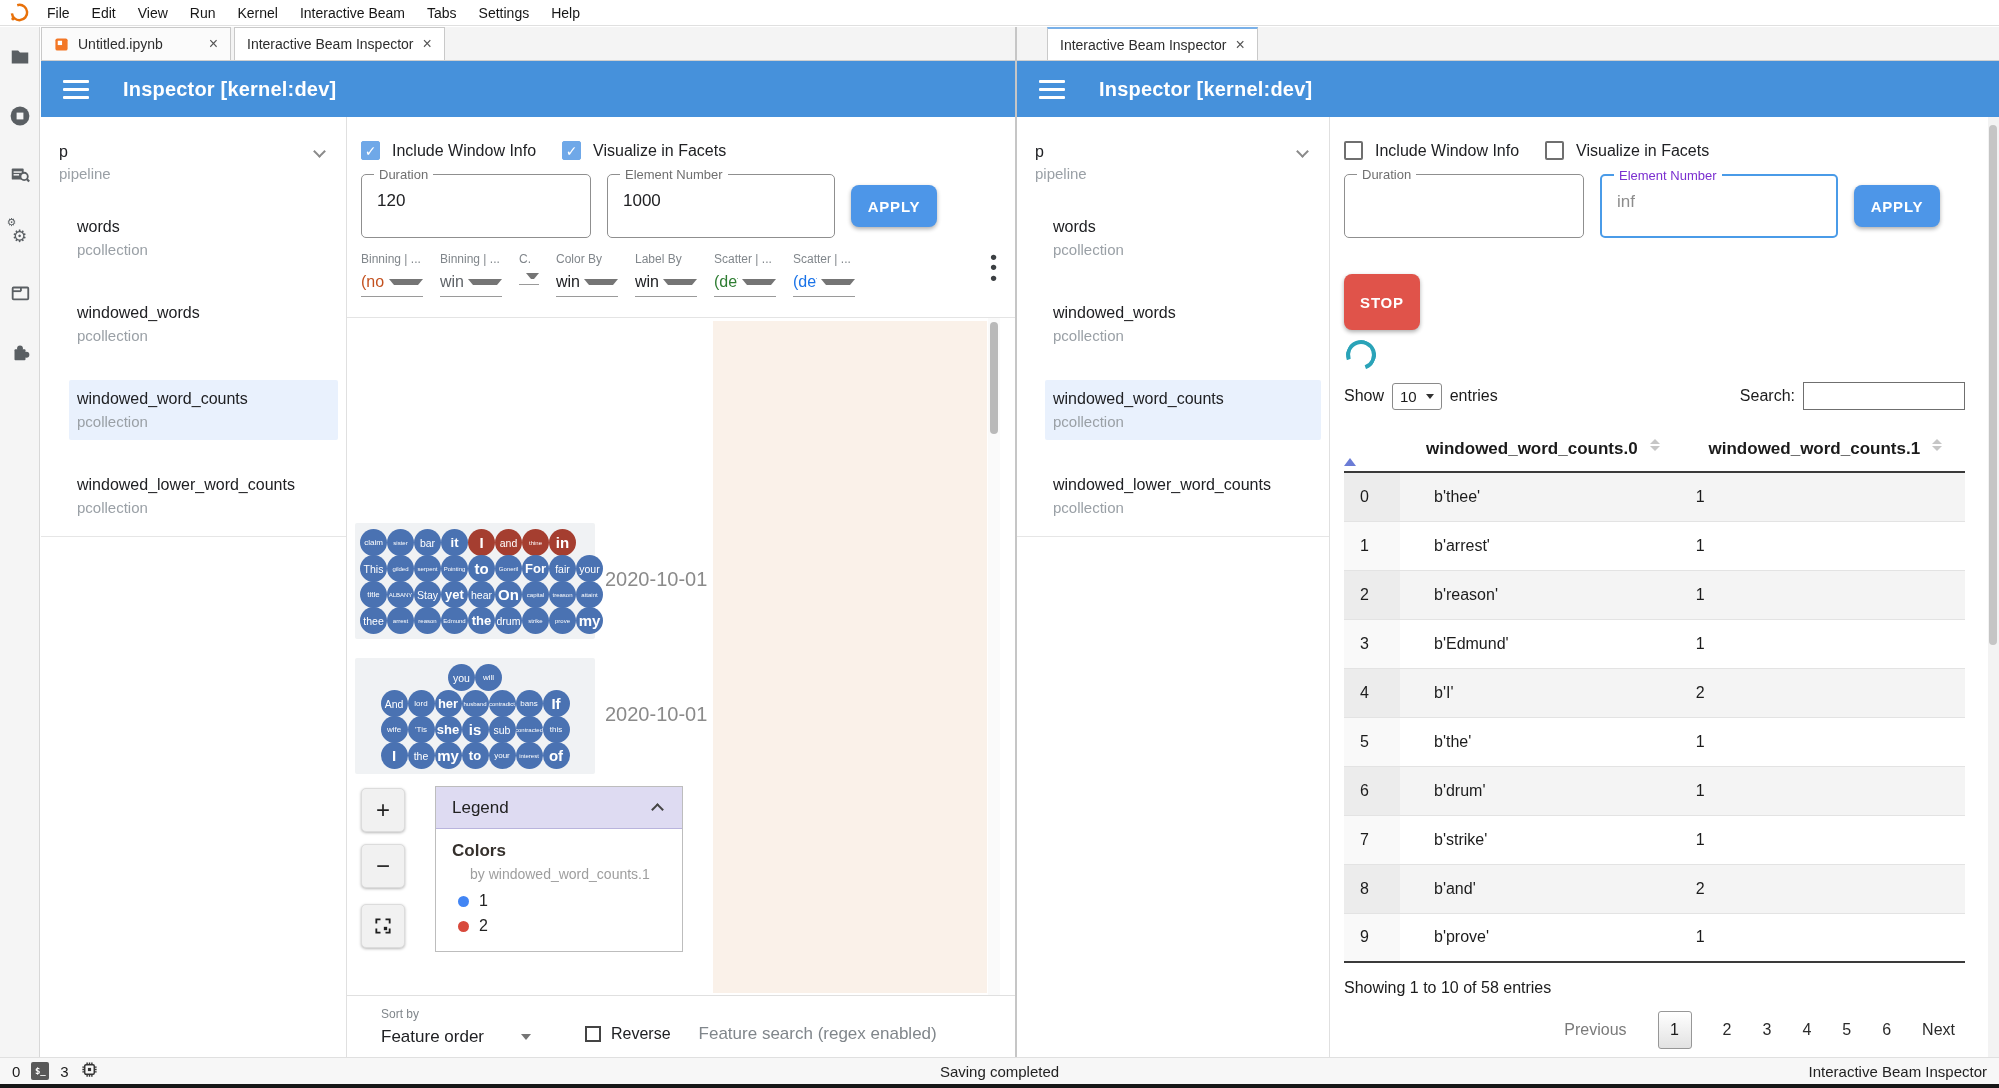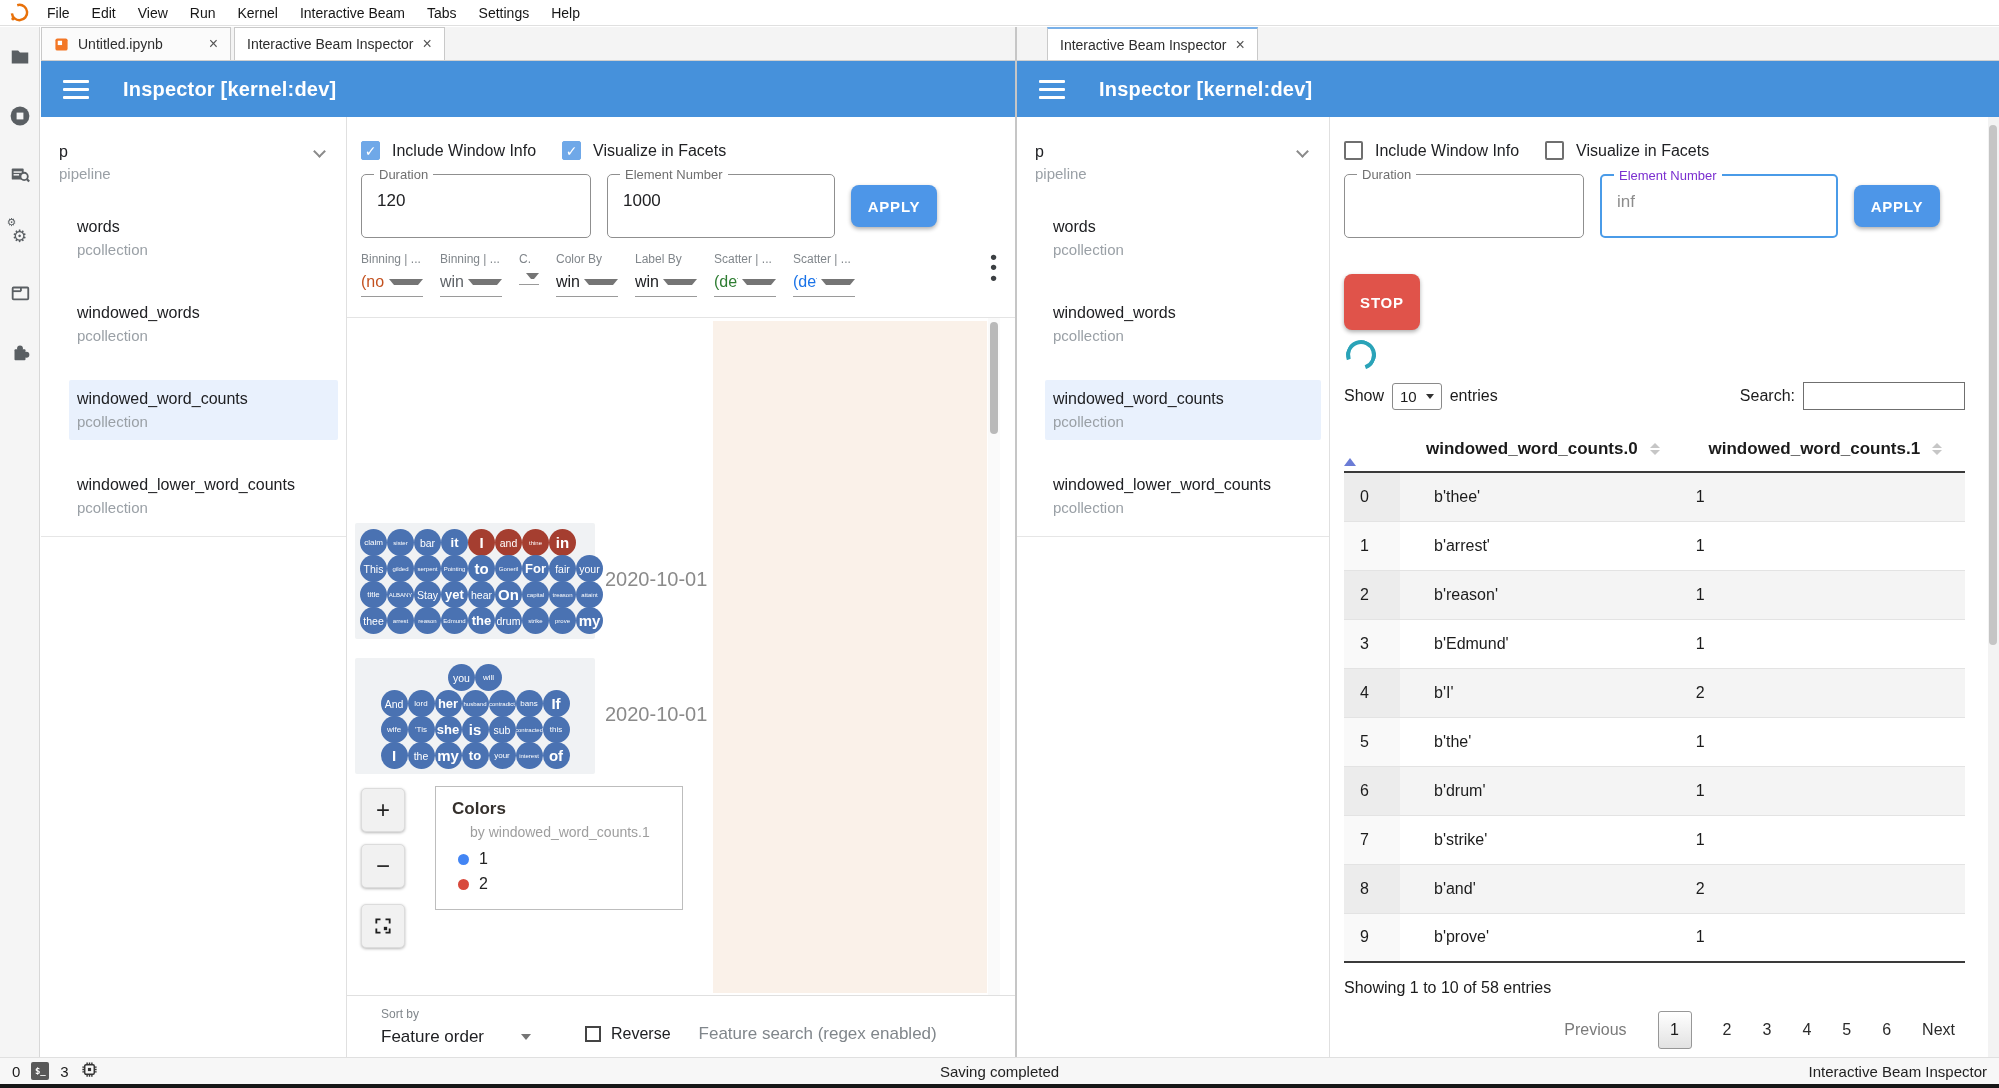--- a/index.html
+++ b/index.html
@@ -120,21 +120,21 @@
   
   .showrow{display:flex;align-items:center;padding:0 34px 0 14px;margin-top:12px;font-size:16px;flex:none}
   .pagesel{border:1px solid #8a8a8a;border-radius:3px;padding:4px 7px;display:flex;gap:9px;
     align-items:center;margin:0 8px;font-size:15px;background:#fff}
   .sel-caret{width:0;height:0;border-left:4px solid transparent;border-right:4px solid transparent;border-top:5px solid #333}
   .search-wrap{margin-left:auto;display:flex;align-items:center;gap:8px}
   .search-input{width:162px;height:28px;border:1px solid #6f6f6f;font-size:15px;padding:0 6px;font-family:inherit}
   .dtable{margin:16px 34px 0 14px;border-collapse:collapse;width:calc(100% - 48px);flex:none}
   .dtable thead th{border-bottom:2px solid #3a3a3a;height:46px;font-size:17px;font-weight:bold;
     text-align:left;vertical-align:middle}
-  .th-flex{display:flex;align-items:center;justify-content:center;gap:12px}
+  .th-flex{display:flex;justify-content:center;gap:12px}
   .sort-active{width:0;height:0;border-left:6px solid transparent;border-right:6px solid transparent;
     border-bottom:8px solid #6b7cd6;margin:0 auto}
   .updown{display:flex;flex-direction:column;gap:2px}
   .updown i{display:block;width:0;height:0;border-left:5px solid transparent;border-right:5px solid transparent}
   .updown .u{border-bottom:5px solid #c6c6c6}
   .updown .d{border-top:5px solid #c6c6c6}
   .dtable tbody td{height:49px;font-size:16px;border-bottom:1px solid #e3e3e3;color:#1c1c1c}
   .dtable tbody tr:last-child td{border-bottom:2px solid #3a3a3a}
   .dtable tr.striped td{background:#f4f4f4}
   td.idx{width:56px;padding-left:16px;background:#f9f9f9}
@@ -433,20 +433,24 @@
           <div class="zoombtn" style="top:586px">
             <svg width="20" height="20" viewBox="0 0 24 24" fill="none" stroke="#1f1f1f" stroke-width="2.2">
                 <path d="M4 9V4h5"></path>
                 <path d="M15 4h5v5"></path>
                 <path d="M20 15v5h-5"></path>
                 <path d="M9 20H4v-5"></path>
                 <rect x="13" y="13" width="4" height="4" fill="#1f1f1f" stroke="none"></rect>
               </svg>
           </div>
           <div class="legend">
+            <div class="legend-head">
+              <span>Legend</span>
+              <span class="chev-up"></span>
+            </div>
             <div class="legend-body">
               <div class="legend-colors">Colors</div>
               <div class="legend-by">by windowed_word_counts.1</div>
               <div id="legend-entries">
                   <div class="legend-entry">
     <span class="dot" style="background:#4285f4"></span>
     <span>1</span>
                   </div>
                   <div class="legend-entry">
     <span class="dot" style="background:#d8493c"></span>

